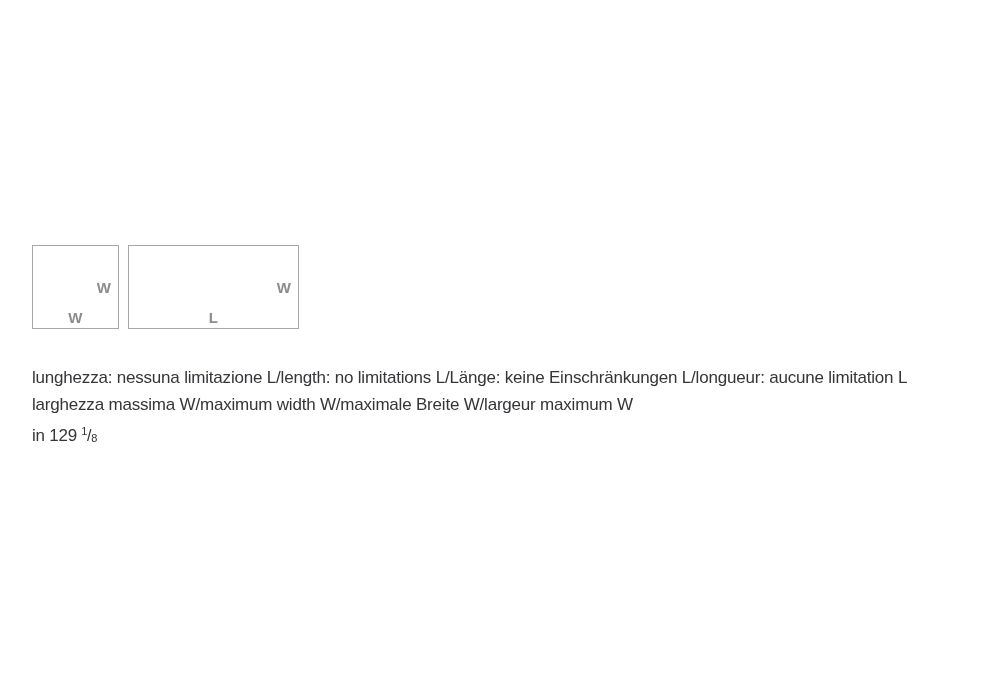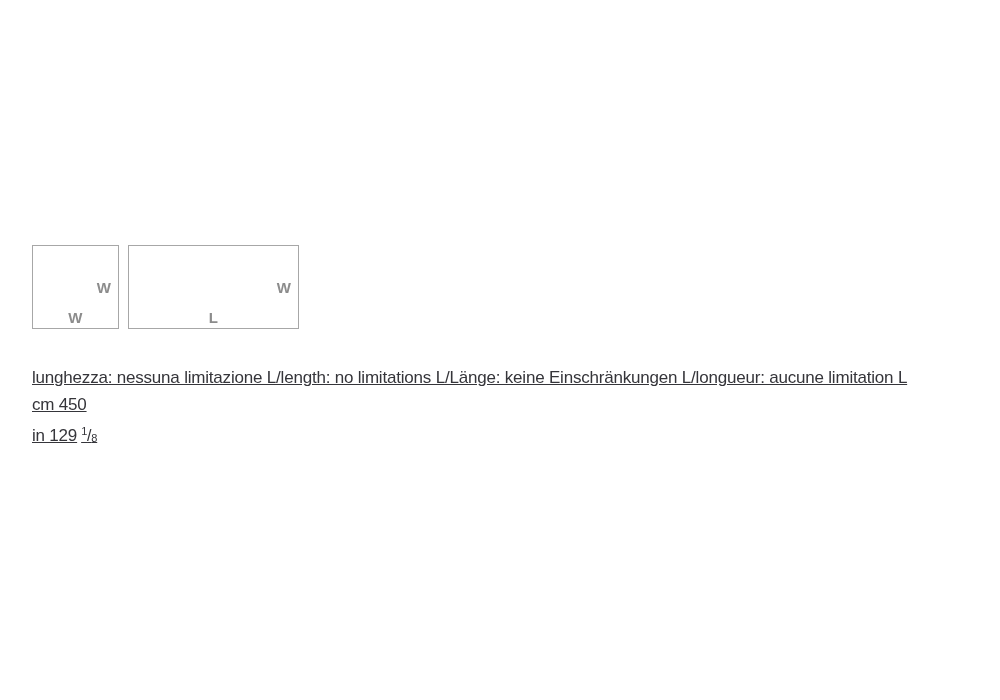--- a/index.html
+++ b/index.html
@@ -56,21 +56,20 @@
     top: 364px;
     width: 950px;
     color: #35353a;
     font-size: 17px;
     line-height: 27px;
     letter-spacing: -0.2px;
     white-space: nowrap;
   }
   .spec-text .line {
     height: 27px;
-    text-decoration: underline;
   }
   .frac-sup {
     font-size: 11px;
     vertical-align: 6px;
     margin-left: 4px;
   }
   .frac-sep {
     font-size: 16px;
   }
   .frac-sub {
@@ -88,17 +87,17 @@
     <span class="lbl bottom">W</span>
   </div>
 
   <div class="diagram wide">
     <span class="lbl side">W</span>
     <span class="lbl bottom">L</span>
   </div>
 
   <div class="spec-text">
     <div class="line">lunghezza: nessuna limitazione L/length: no limitations L/Länge: keine Einschränkungen L/longueur: aucune limitation L</div>
-    <div class="line">cm 450</div>
+    <div class="line">larghezza massima W/maximum width W/maximale Breite W/largeur maximum W</div>
     <div class="line"><span>in 129</span><span class="frac-sup">1</span><span class="frac-sep">/</span><span class="frac-sub">8</span></div>
   </div>
 
 </div>
 
 </body></html>

